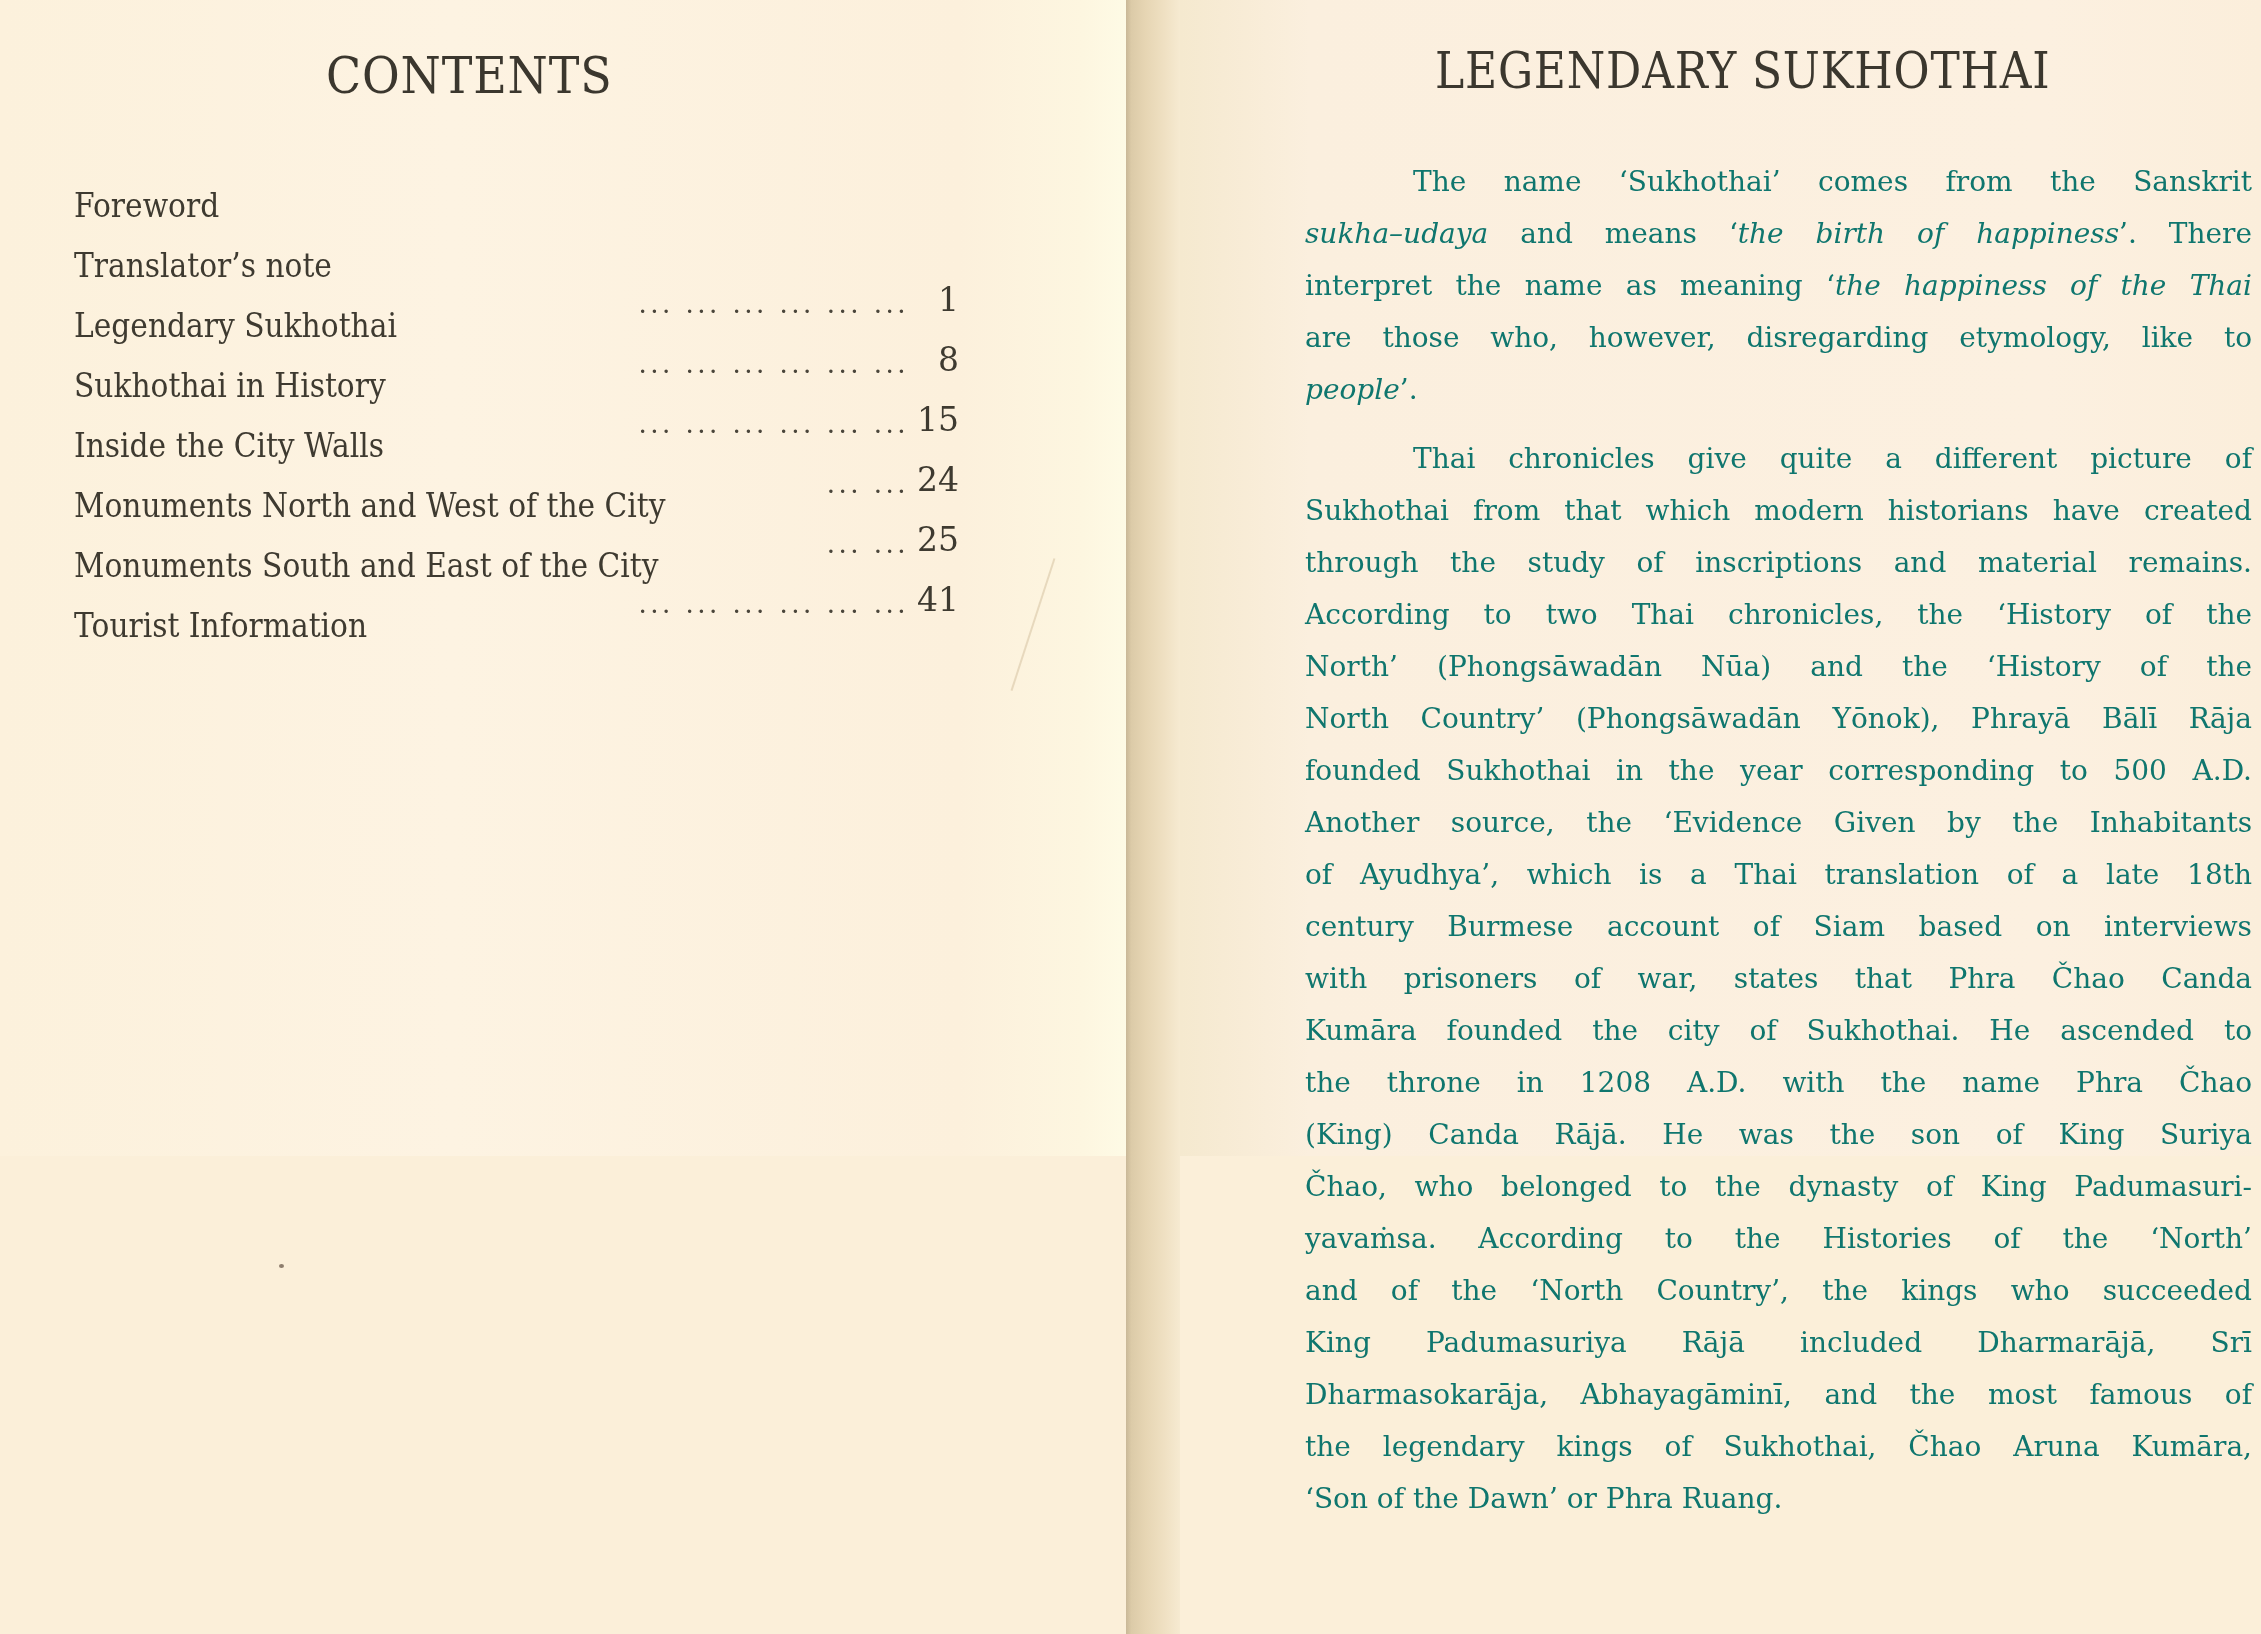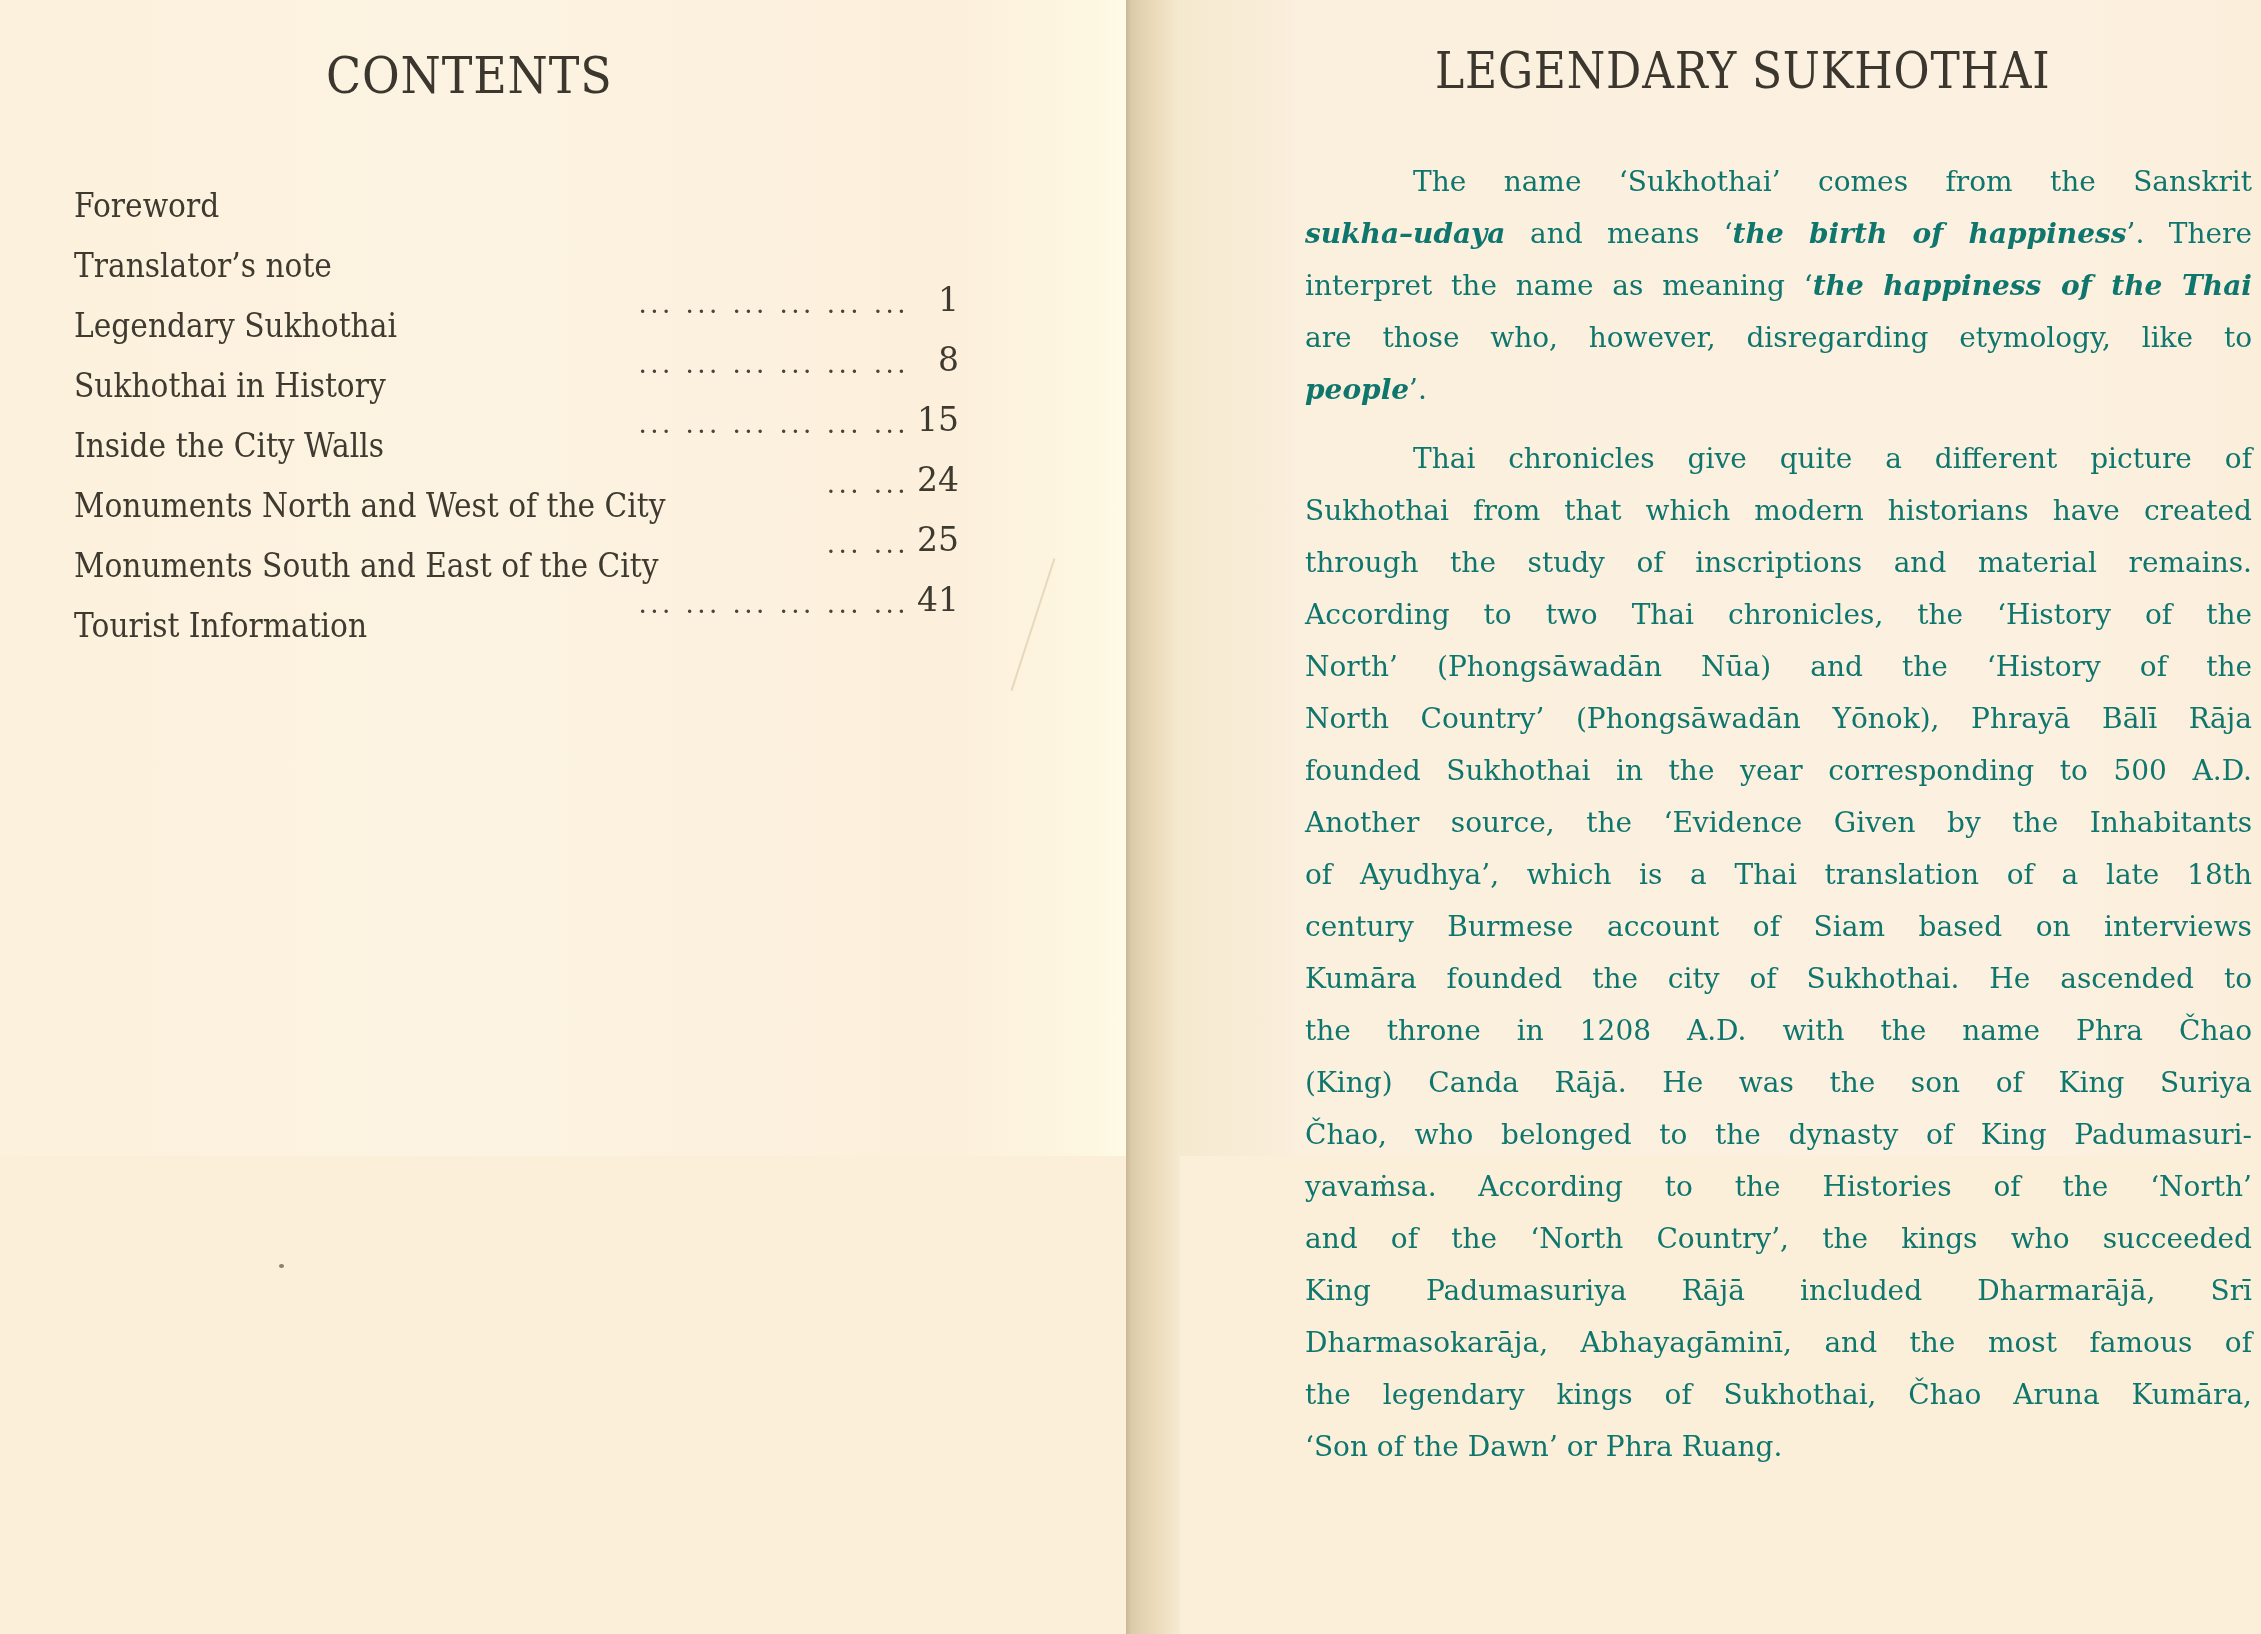--- a/index.html
+++ b/index.html
@@ -45,21 +45,21 @@
   .toc-page { position:absolute; right:0; top:-5.2px; font-size:33px; }
 
   .body-text {
     position:absolute; left:1305px; top:156px; width:947px;
     font-size:28px; line-height:52px; text-align:justify;
     color:#0f766e;
   }
   .body-text .line { display:block; text-align:justify; text-align-last:justify; white-space:nowrap; }
   .body-text .line.last { text-align-last:left; }
   .body-text .line.indent { padding-left:108px; }
-  em { font-style:italic;font-weight:bold; }
+  em { font-style:italic; }
   .spot { position:absolute; border-radius:50%; background:#8d7d6d; }
   .crease { position:absolute; width:1.7px; background:#d8c6a6; }
 </style>
 </head>
 <body>
 
 <div class="page page-left">
   <h1 class="heading contents-title">CONTENTS</h1>
   <ul class="toc">
     <li class="toc-row">
@@ -120,20 +120,21 @@
       <span class="line indent"><span>Thai chronicles give quite a different picture of</span></span>
       <span class="line"><span>Sukhothai from that which modern historians have created</span></span>
       <span class="line"><span>through the study of inscriptions and material remains.</span></span>
       <span class="line"><span>According to two Thai chronicles, the ‘History of the</span></span>
       <span class="line"><span>North’ (Phongsāwadān Nūa) and the ‘History of the</span></span>
       <span class="line"><span>North Country’ (Phongsāwadān Yōnok), Phrayā Bālī Rāja</span></span>
       <span class="line"><span>founded Sukhothai in the year corresponding to 500 A.D.</span></span>
       <span class="line"><span>Another source, the ‘Evidence Given by the Inhabitants</span></span>
       <span class="line"><span>of Ayudhya’, which is a Thai translation of a late 18th</span></span>
       <span class="line"><span>century Burmese account of Siam based on interviews</span></span>
+      <span class="line"><span>with prisoners of war, states that Phra Čhao Canda</span></span>
       <span class="line"><span>Kumāra founded the city of Sukhothai.   He ascended to</span></span>
       <span class="line"><span>the throne in 1208 A.D. with the name Phra Čhao</span></span>
       <span class="line"><span>(King) Canda Rājā.   He was the son of King Suriya</span></span>
       <span class="line"><span>Čhao, who belonged to the dynasty of King Padumasuri-</span></span>
       <span class="line"><span>yavaṁsa.   According to the Histories of the ‘North’</span></span>
       <span class="line"><span>and of the ‘North Country’, the kings who succeeded</span></span>
       <span class="line"><span>King Padumasuriya Rājā included Dharmarājā, Srī</span></span>
       <span class="line"><span>Dharmasokarāja, Abhayagāminī, and the most famous of</span></span>
       <span class="line"><span>the legendary kings of Sukhothai, Čhao Aruna Kumāra,</span></span>
       <span class="line last"><span>‘Son of the Dawn’ or Phra Ruang.</span></span>

